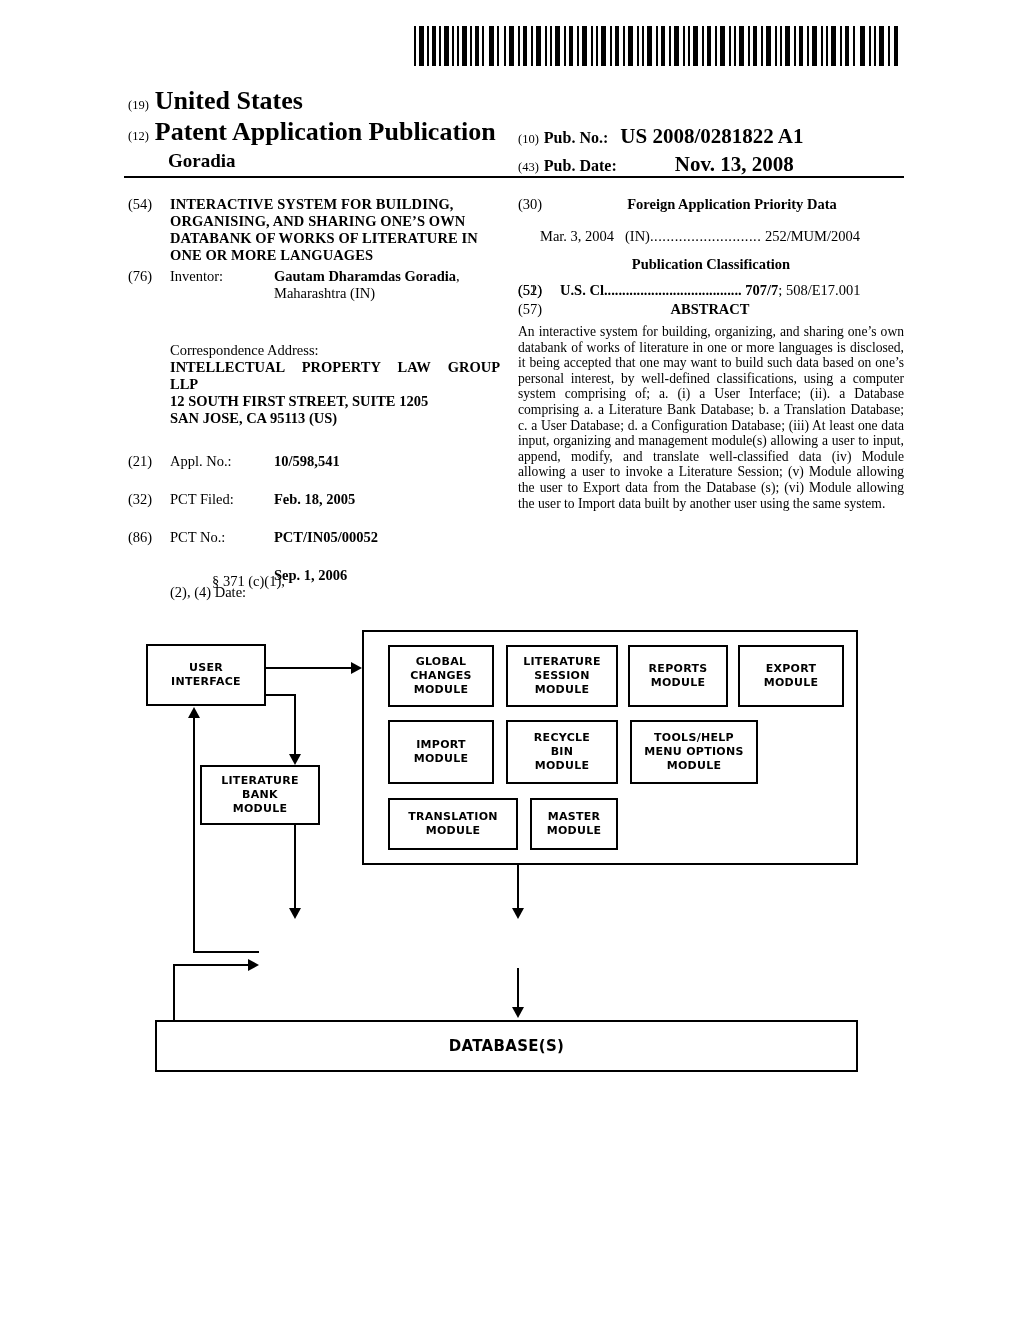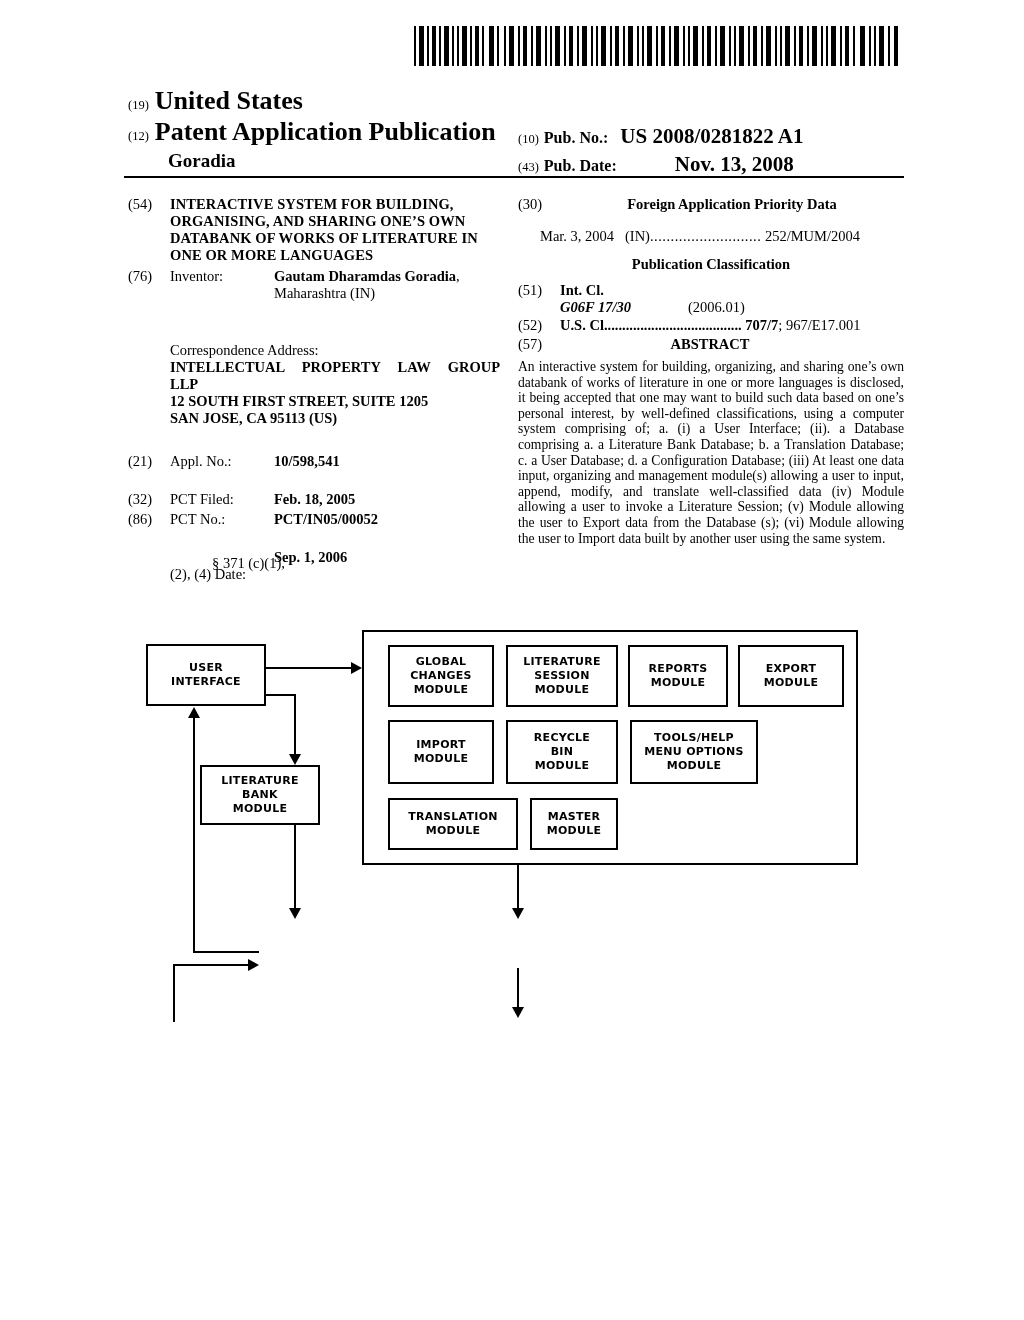--- a/index.html
+++ b/index.html
@@ -437,21 +437,21 @@
     <span class="kv-label">Appl. No.:</span>
     <div class="kv-value">10/598,541</div>
   </div>
 
   <div class="field-row" style="margin-top:18px; min-height:20px;">
     <span class="fnum">(32)</span>
     <span class="kv-label">PCT Filed:</span>
     <div class="kv-value">Feb. 18, 2005</div>
   </div>
 
-  <div class="field-row" style="min-height:20px;">
+  <div class="field-row" style="margin-top:18px; min-height:20px;">
     <span class="fnum">(86)</span>
     <span class="kv-label">PCT No.:</span>
     <div class="kv-value">PCT/IN05/00052</div>
   </div>
 
   <div class="field-row" style="margin-top:18px; min-height:36px;">
     <span class="kv-label" style="top:6px;margin-left:42px;">§ 371 (c)(1),</span>
     <span class="kv-label" style="top:17px;">(2), (4) Date:</span>
     <div class="kv-value" style="margin-top:17px;">Sep. 1, 2006</div>
   </div>
@@ -466,30 +466,26 @@
   </div>
 
   <div id="priority-line">
     <span>Mar. 3, 2004</span>&nbsp;&nbsp;&nbsp;<span>(IN)</span><span class="dots">...........................</span>&nbsp;<span>252/MUM/2004</span>
   </div>
 
   <div id="pubclass-head">Publication Classification</div>
 
   <div id="intcl-row">
     <span class="fnum">(51)</span>
-    <div id="intcl-body">
-      <span class="ic1">Int. Cl.</span>
-      <span class="ic2">G06F  17/30</span><span class="icver">(2006.01)</span>
-    </div>
   </div>
 
   <div id="uscl-row">
     <span class="fnum">(52)</span>
     <div id="uscl-body">
-      <span class="b">U.S. Cl.</span><span class="b">.....................................</span>&nbsp;<span class="b">707/7</span><span>; 967/E17.001</span>
+      <span class="b">U.S. Cl.</span><span class="b">.....................................</span>&nbsp;<span class="b">707/7</span><span>; 508/E17.001</span>
     </div>
   </div>
 
   <div id="abstract-head-row">
     <span class="fnum">(57)</span>
     <div class="ctr">ABSTRACT</div>
   </div>
 
   <div id="abstract-text">An interactive system for building, organizing, and sharing one’s own databank of works of literature in one or more languages is disclosed, it being accepted that one may want to build such data based on one’s personal interest, by well-defined classifications, using a computer system comprising of; a. (i) a User Interface; (ii). a Database comprising a. a Literature Bank Database; b. a Translation Database; c. a User Database; d. a Configuration Database; (iii) At least one data input, organizing and management module(s) allowing a user to input, append, modify, and translate well-classified data (iv) Module allowing a user to invoke a Literature Session; (v) Module allowing the user to Export data from the Database (s); (vi) Module allowing the user to Import data built by another user using the same system.</div>
 
@@ -547,20 +543,23 @@
   <div class="dbox" style="left:388px; top:798px; width:130px; height:52px;">
     <span style="white-space:pre-line;">TRANSLATION
 MODULE</span>
   </div>
   <div class="dbox" style="left:530px; top:798px; width:88px; height:52px;">
     <span style="white-space:pre-line;">MASTER
 MODULE</span>
   </div>
 
 
+  <div class="dbox" style="left:155px; top:1020px; width:703px; height:52px; font-size:15px;">
+    <span>DATABASE(S)</span>
+  </div>
 
   <div class="dline h" style="left:266px; top:667px; width:88px;"></div>
   <div class="arrow right" style="left:351px; top:662px;"></div>
 
   <div class="dline h" style="left:266px; top:694px; width:30px;"></div>
   <div class="dline v" style="left:294px; top:694px; height:62px;"></div>
   <div class="arrow down" style="left:289px; top:754px;"></div>
 
   <div class="dline v" style="left:294px; top:825px; height:86px;"></div>
   <div class="arrow down" style="left:289px; top:908px;"></div>

